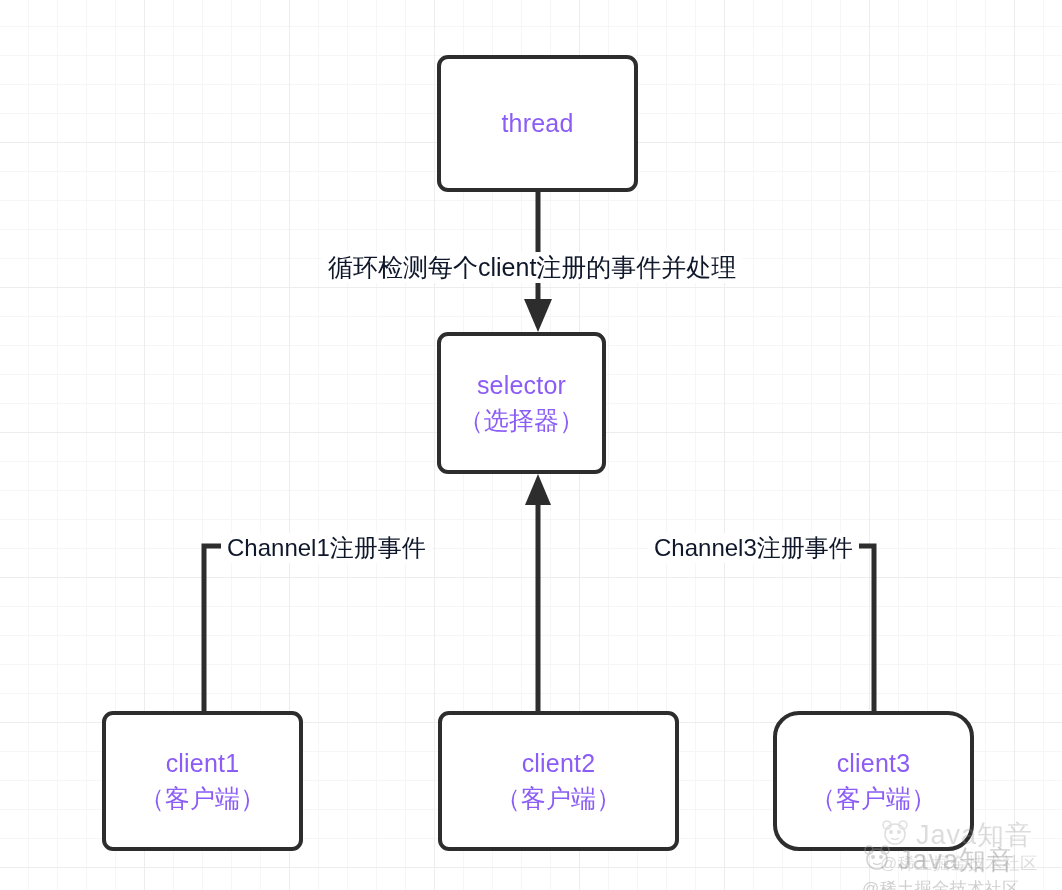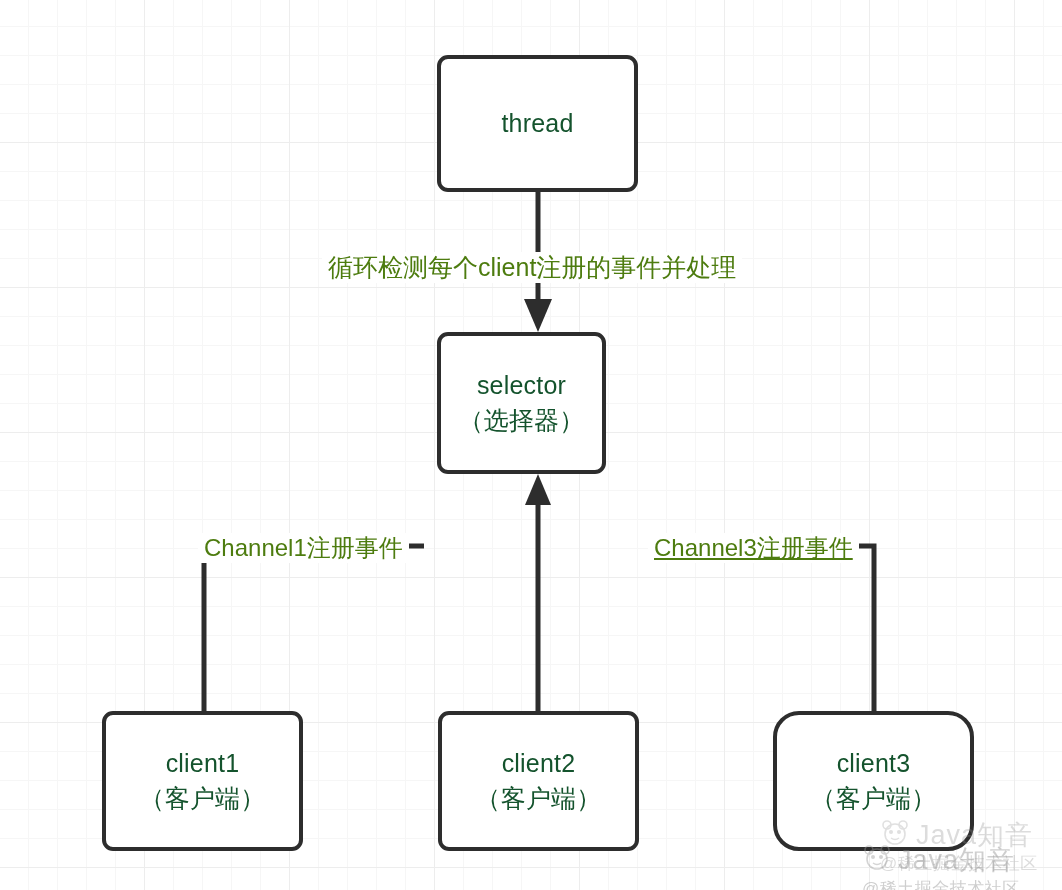--- a/index.html
+++ b/index.html
@@ -34,60 +34,60 @@
   .node {
     position: absolute;
     box-sizing: border-box;
     background: #ffffff;
     border: 4px solid #2d2d2d;
     border-radius: 11px;
     display: flex;
     flex-direction: column;
     align-items: center;
     justify-content: center;
-    color: #14532d;
+    color: #8b5cf6;
     font-size: 25px;
     line-height: 1.42;
     letter-spacing: 0.2px;
     z-index: 4;
   }
   .node .sub {
     font-size: 25px;
     font-family: Liberation Serif, serif;
   }
 
   #node-thread   { left: 437px; top: 55px;  width: 201px; height: 137px; }
   #node-selector { left: 437px; top: 332px; width: 169px; height: 142px; }
   #node-client1  { left: 102px; top: 711px; width: 201px; height: 140px; }
-  #node-client2  { left: 438px; top: 711px; width: 201px; height: 140px; }
+  #node-client2  { left: 438px; top: 711px; width: 241px; height: 140px; }
   #node-client3  { left: 773px; top: 711px; width: 201px; height: 140px; border-radius: 26px; }
 
   
   #connectors {
     position: absolute;
     left: 0; top: 0;
     width: 1062px;
     height: 890px;
     z-index: 2;
   }
 
   
   .edge-label {
     position: absolute;
-    color: #4d7c0f;
+    color: #0f172a;
     font-size: 24px;
     line-height: 1;
     white-space: nowrap;
     background: #ffffff;
     padding: 3px 6px;
     z-index: 3;
   }
   #label-loop     { left: 322px; top: 252px; font-size: 25px; }
-  #label-channel1 { left: 198px; top: 533px; }
-  #label-channel3 { left: 648px; top: 533px; text-decoration: underline; }
+  #label-channel1 { left: 221px; top: 533px; }
+  #label-channel3 { left: 648px; top: 533px; }
   #label-channel2 { left: 427px; top: 580px; }
 
   
   .watermark {
     position: absolute;
     z-index: 6;
     pointer-events: none;
     opacity: 0.42;
     color: #8d8d8d;
     white-space: nowrap;

